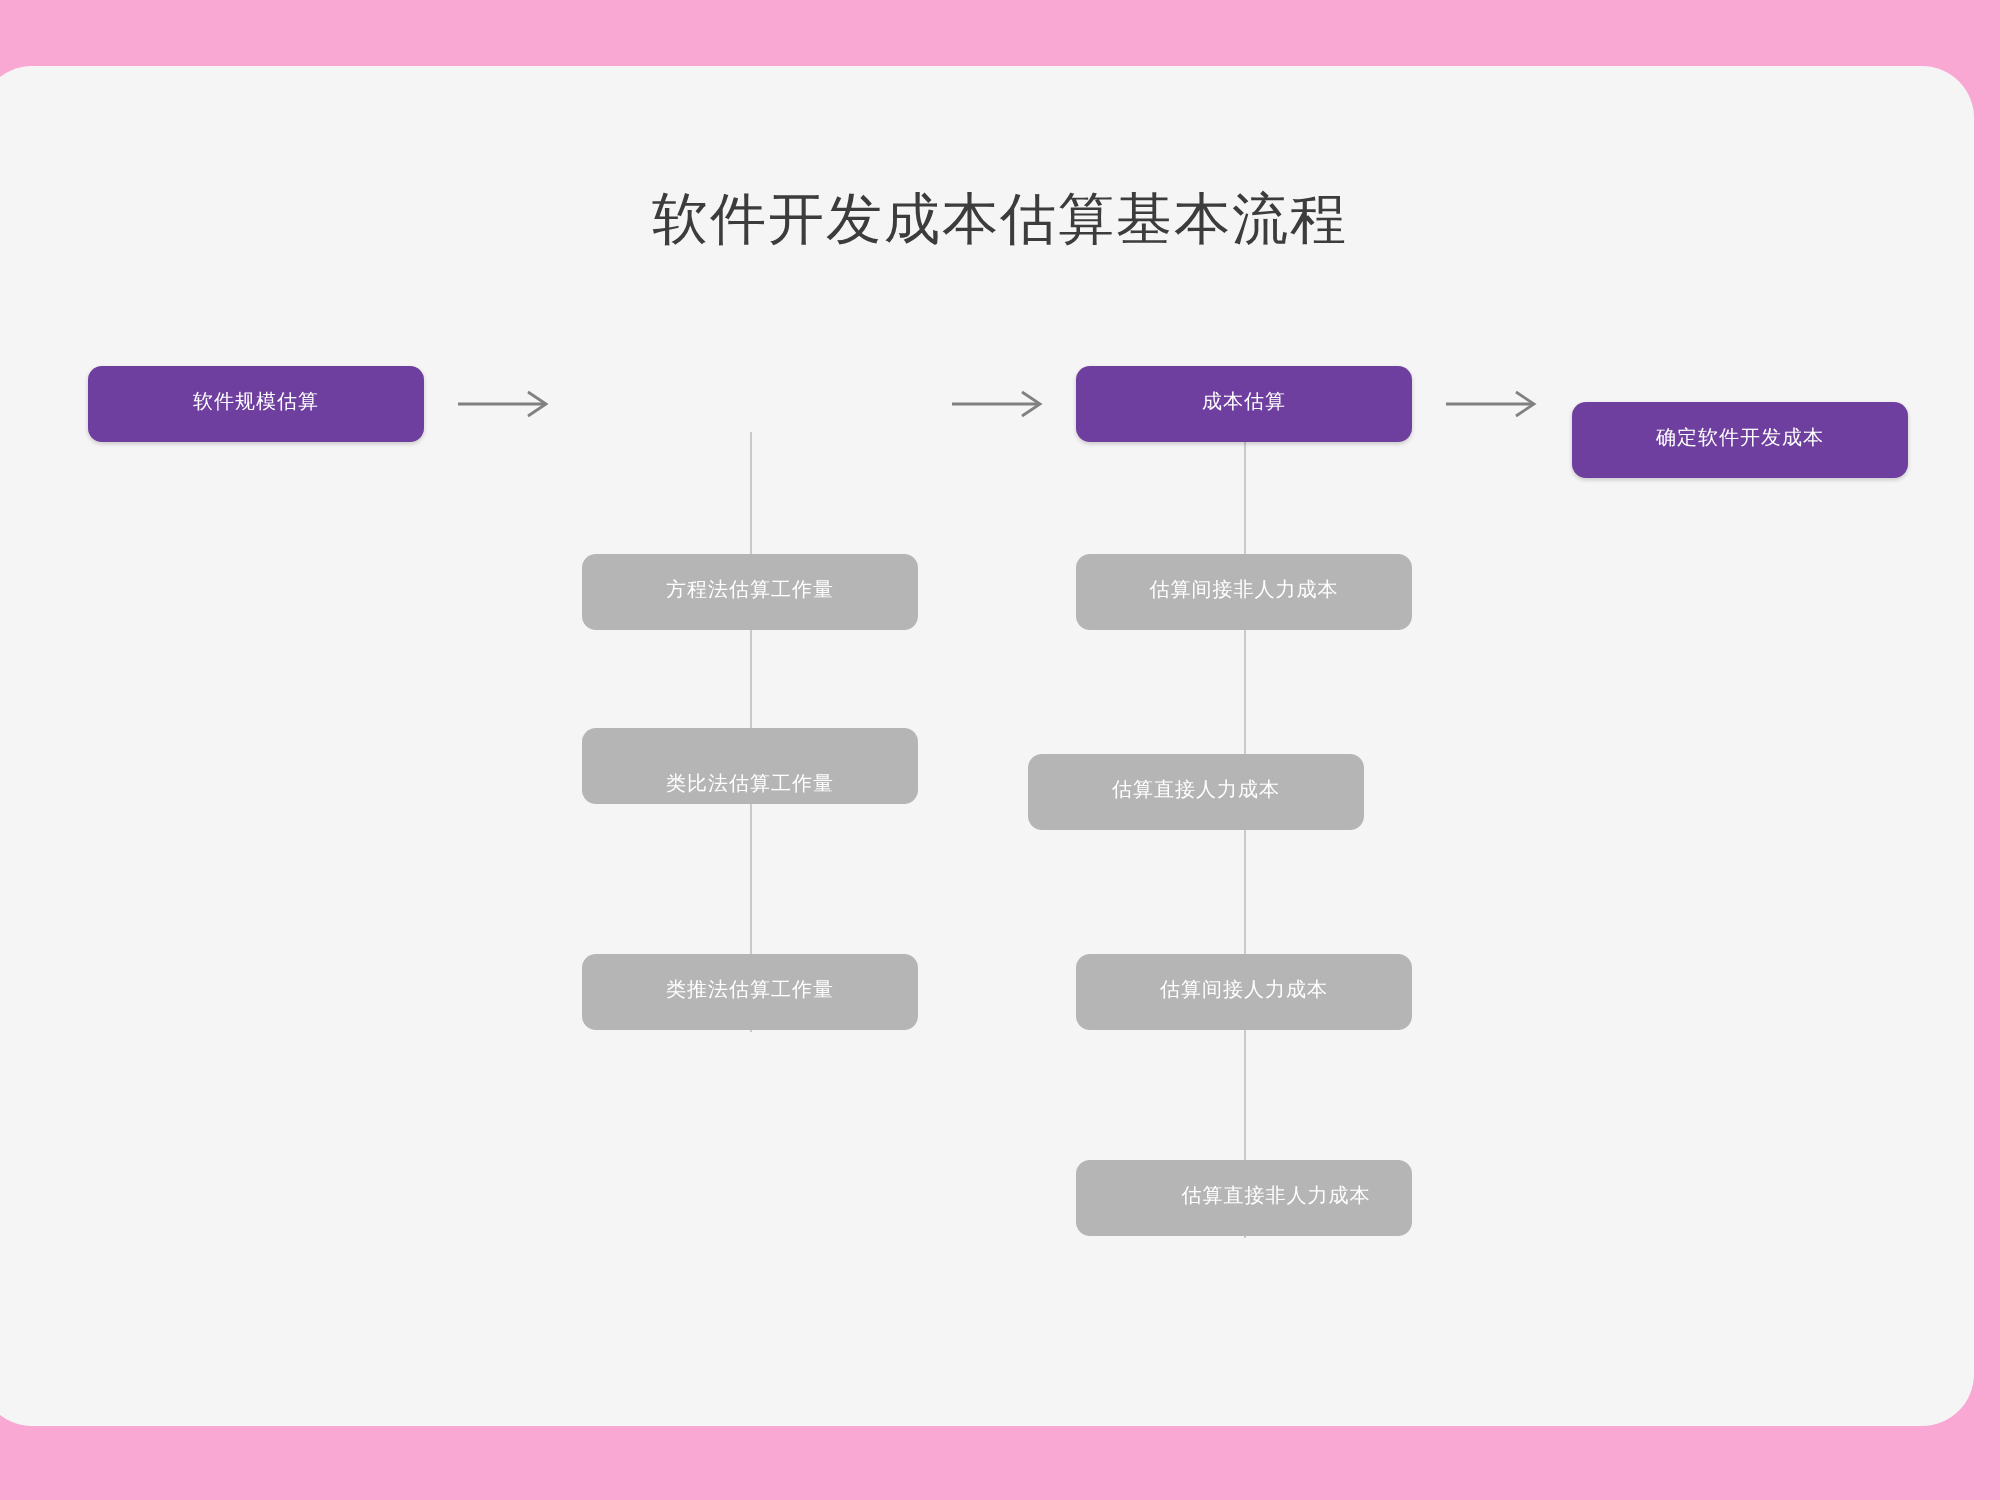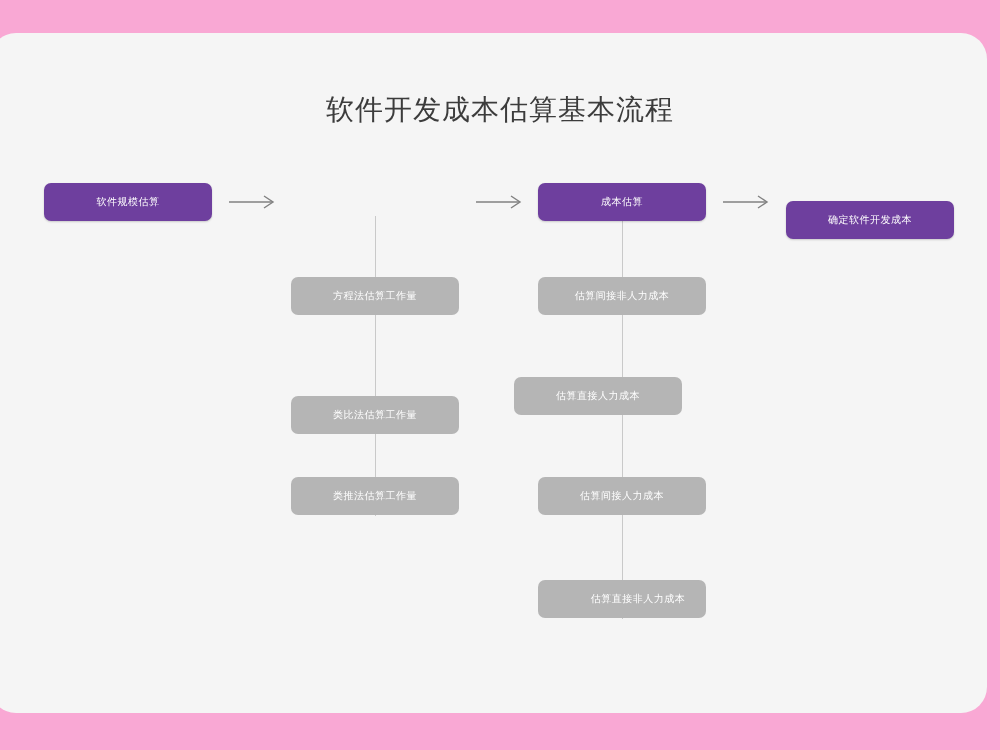--- a/index.html
+++ b/index.html
@@ -126,21 +126,21 @@
   </div>
 
   <div class="node primary" style="left:786px; top:201px; width:168px;">
     <span>确定软件开发成本</span>
   </div>
 
   <div class="node secondary" style="left:291px; top:277px; width:168px;">
     <span>方程法估算工作量</span>
   </div>
 
-  <div class="node secondary" style="left:291px; top:396px; width:168px;">
+  <div class="node secondary" style="left:291px; top:364px; width:168px;align-items:flex-end;">
     <span>类比法估算工作量</span>
   </div>
 
   <div class="node secondary" style="left:291px; top:477px; width:168px;">
     <span>类推法估算工作量</span>
   </div>
 
   <div class="node secondary" style="left:538px; top:277px; width:168px;">
     <span>估算间接非人力成本</span>
   </div>

